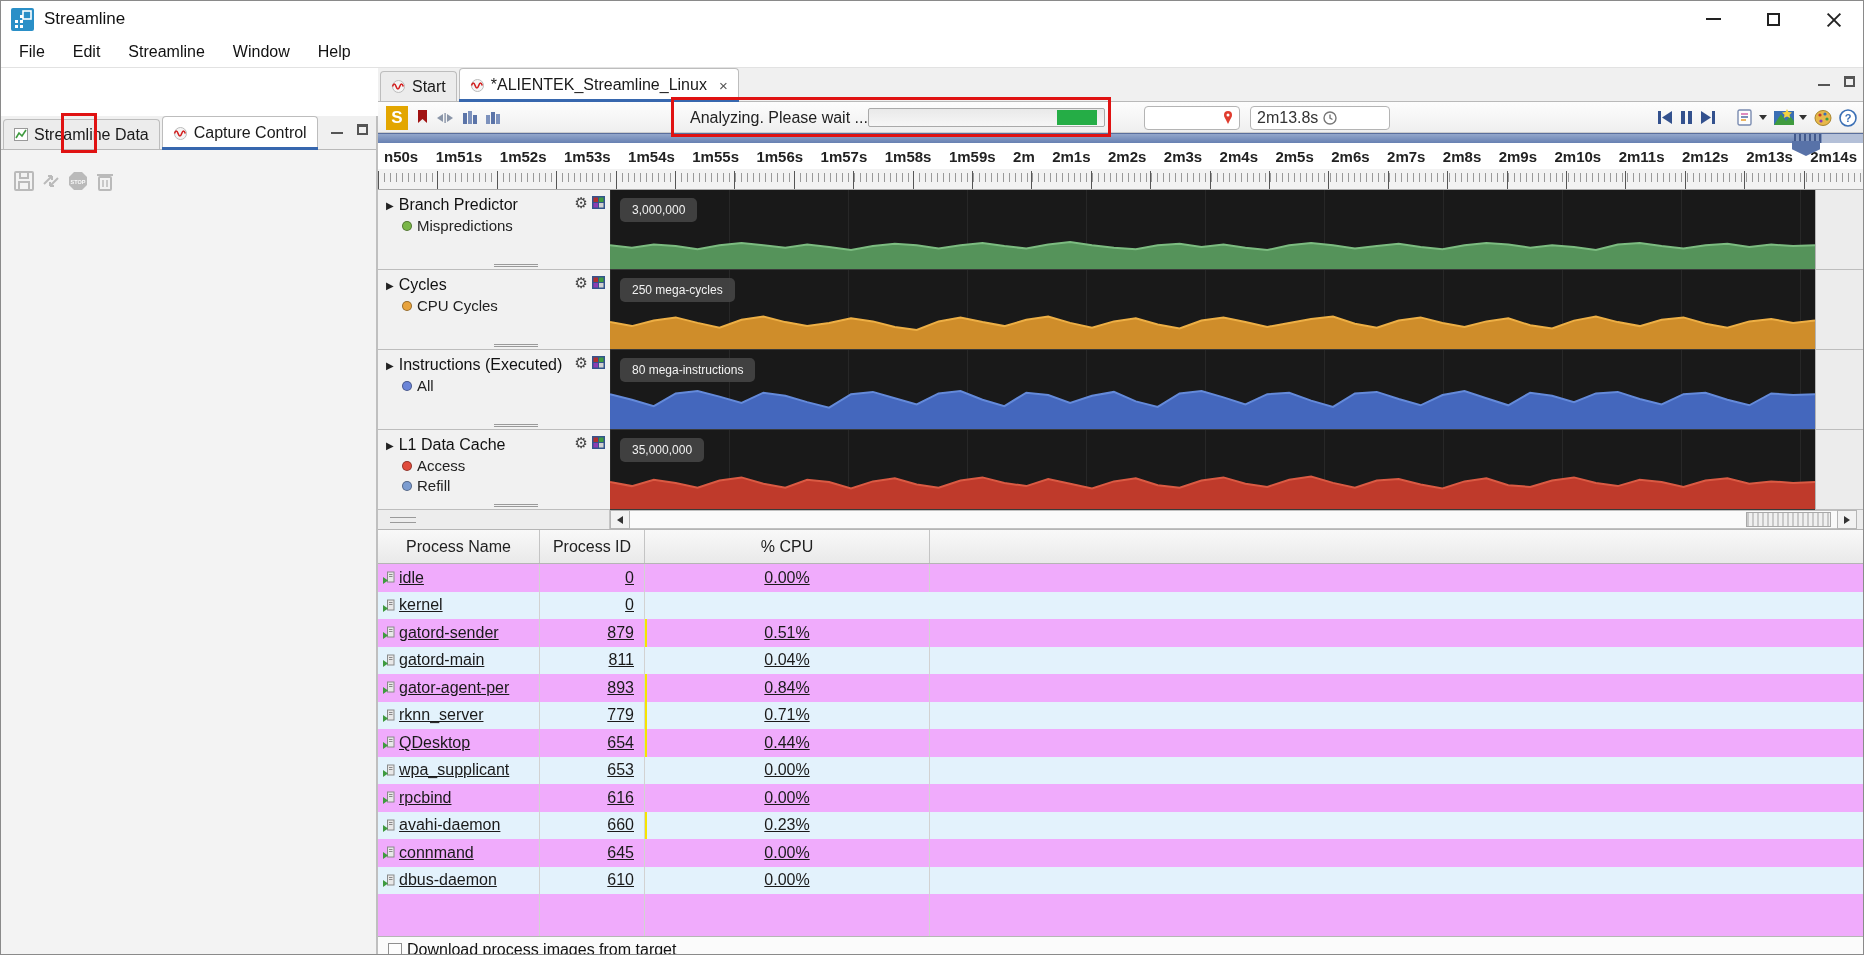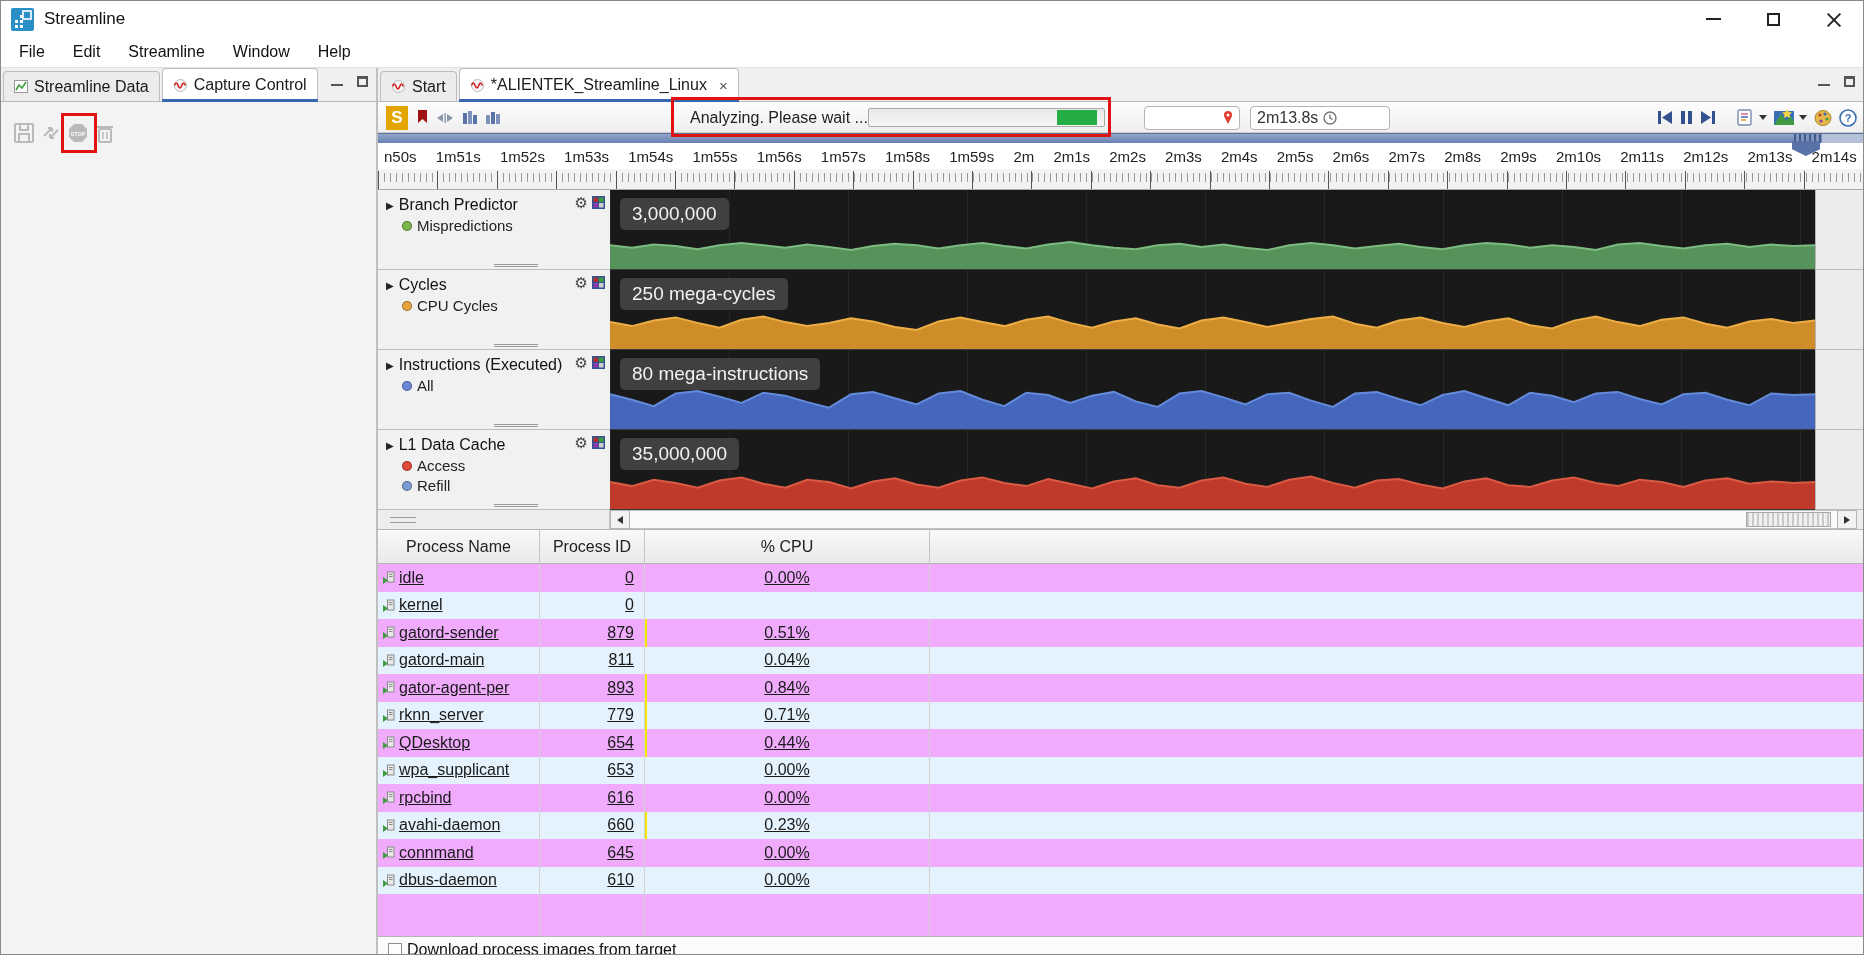--- a/index.html
+++ b/index.html
@@ -18,21 +18,21 @@
   .glyph-min { width:15px; height:2px; background:#222; }
   .glyph-max { width:13px; height:13px; border:2px solid #222; }
   .glyph-close { position:relative; width:15px; height:15px; }
   .glyph-close::before,.glyph-close::after { content:""; position:absolute; left:7px; top:-1px; width:2px; height:18px; background:#222; }
   .glyph-close::before { transform:rotate(45deg); } .glyph-close::after { transform:rotate(-45deg); }
   
   .menubar { height:30px; display:flex; align-items:center; padding-left:4px; font-size:16px; background:#fff; }
   .menu-item { padding:3px 14px; color:#111; }
   
   .content { display:flex; height:889px; border-top:1px solid #e2e2e2; }
-  .left-panel { width:377px; background:#f3f3f3; border-right:2px solid #bfbfbf; display:flex; flex-direction:column; }
+  .left-panel { width:377px; background:#f3f3f3; border-right:2px solid #bfbfbf; display:flex; flex-direction:column;margin-top:48px; }
   .main { position:relative; width:1485px; background:#f0abfc; }
   
   .tab-row { height:34px; background:#f0f0f0; border-bottom:1px solid #b9b9b9; display:flex; align-items:flex-end; position:relative; }
   .tab { position:relative; height:30px; display:flex; align-items:center; gap:6px; padding:0 10px; font-size:16px;
          background:#ececec; border:1px solid #bdbdbd; border-bottom:none; border-radius:4px 4px 0 0; margin-left:2px; white-space:nowrap; }
   .tab.active { background:#fff; height:33px; }
   .tab.active::after { content:""; position:absolute; left:-1px; right:-1px; bottom:-1px; height:3px; background:#3767ae; }
   .tab .close-x { margin-left:6px; color:#555; font-size:15px; }
   .panel-win-icons { position:absolute; right:8px; top:8px; display:flex; gap:14px; }
   .mini-bar { width:12px; height:2px; background:#555; margin-top:8px; }
@@ -55,41 +55,41 @@
   
   .red-box { position:absolute; border:3px solid #e01212; z-index:20; pointer-events:none; }
   
   .range-bar { position:relative; height:10px; background:linear-gradient(#93a7cb,#6780b2); border-top:1px solid #5a6f9d; }
   .range-thumb-ribs { position:absolute; top:0; bottom:0; left:1416px; width:28px;
         background:repeating-linear-gradient(90deg,#42598c 0 2px,#8095bd 2px 5px); }
   .range-tail { position:absolute; top:0; bottom:0; left:1444px; right:0; background:#b4c0d8; }
   .time-marker { position:absolute; left:1414px; top:73px; width:28px; height:15px; background:#5872a8; z-index:6;
         clip-path:polygon(0 0,100% 0,100% 55%,50% 100%,0 55%); }
   .timeline-labels { height:26px; display:flex; justify-content:space-between; align-items:center; padding:0 6px; font-size:15px; color:#222; background:#fff; }
-  .tl-label { white-space:nowrap; }
+  .tl-label { white-space:nowrap;font-weight:bold; }
   .tick-ruler { height:21px; background:#f2f2f2; border-bottom:1px solid #aaa; position:relative; }
   .ticks-minor { position:absolute; left:0; right:0; top:4px; height:9px;
         background:repeating-linear-gradient(90deg,#999 0 1px,transparent 1px 5.95px); }
   .ticks-major { position:absolute; left:0; right:0; top:2px; bottom:0;
         background:repeating-linear-gradient(90deg,#555 0 1px,transparent 1px 59.4px); }
   
   .charts { height:320px; display:flex; flex-direction:column; }
   .chart-row { height:80px; display:flex; }
   .chart-label-col { width:232px; background:#f1f1f1; border-bottom:1px solid #bdbdbd; position:relative; padding:6px 6px 0 8px; }
   .clc-title { display:flex; align-items:center; gap:5px; font-size:16px; color:#111; }
   .clc-arrow { font-size:10px; color:#222; }
   .clc-icons { position:absolute; right:5px; top:5px; display:flex; gap:4px; align-items:center; }
   .gear { font-size:15px; color:#444; line-height:1; }
   .series-row { display:flex; align-items:center; gap:5px; font-size:15px; margin:3px 0 0 16px; color:#222; }
   .dot { width:10px; height:10px; border-radius:50%; border:1px solid rgba(0,0,0,.35); }
   .clc-grip { position:absolute; bottom:2px; left:50%; width:44px; height:3px; border-top:1px solid #9a9a9a; border-bottom:1px solid #9a9a9a; }
   .chart-canvas { width:1205px; position:relative; background:#191919; border-bottom:1px solid #3a3a3a;
         background-image:repeating-linear-gradient(90deg,#272727 0 1px,transparent 1px 119px); }
   .chart-canvas svg { position:absolute; left:0; top:0; width:100%; height:100%; }
-  .chart-badge { position:absolute; left:10px; top:8px; background:rgba(66,66,66,.95); color:#f2f2f2; font-size:19px;
+  .chart-badge { position:absolute; left:10px; top:8px; background:rgba(66,66,66,.95); color:#f2f2f2; font-size:12px;
         padding:5px 12px; border-radius:5px; z-index:3; white-space:nowrap; }
   .chart-gutter { flex:1; background:#ececec; border-left:1px solid #b5b5b5; border-bottom:1px solid #bdbdbd; }
   
   .hscroll { height:20px; display:flex; background:#ededed; border-bottom:1px solid #b5b5b5; }
   .hs-left { width:232px; position:relative; border-right:1px solid #c5c5c5; }
   .hs-grip { position:absolute; left:12px; top:7px; width:26px; height:6px; border-top:1px solid #9a9a9a; border-bottom:1px solid #9a9a9a; }
   .hs-btn { width:20px; background:#f2f2f2; border:1px solid #b5b5b5; display:flex; align-items:center; justify-content:center; }
   .hs-arrow-l { width:0;height:0;border-top:4px solid transparent;border-bottom:4px solid transparent;border-right:6px solid #333; }
   .hs-arrow-r { width:0;height:0;border-top:4px solid transparent;border-bottom:4px solid transparent;border-left:6px solid #333; }
   .hs-track { width:1208px; background:#fafafa; border:1px solid #c0c0c0; border-left:none; border-right:none; position:relative; }

